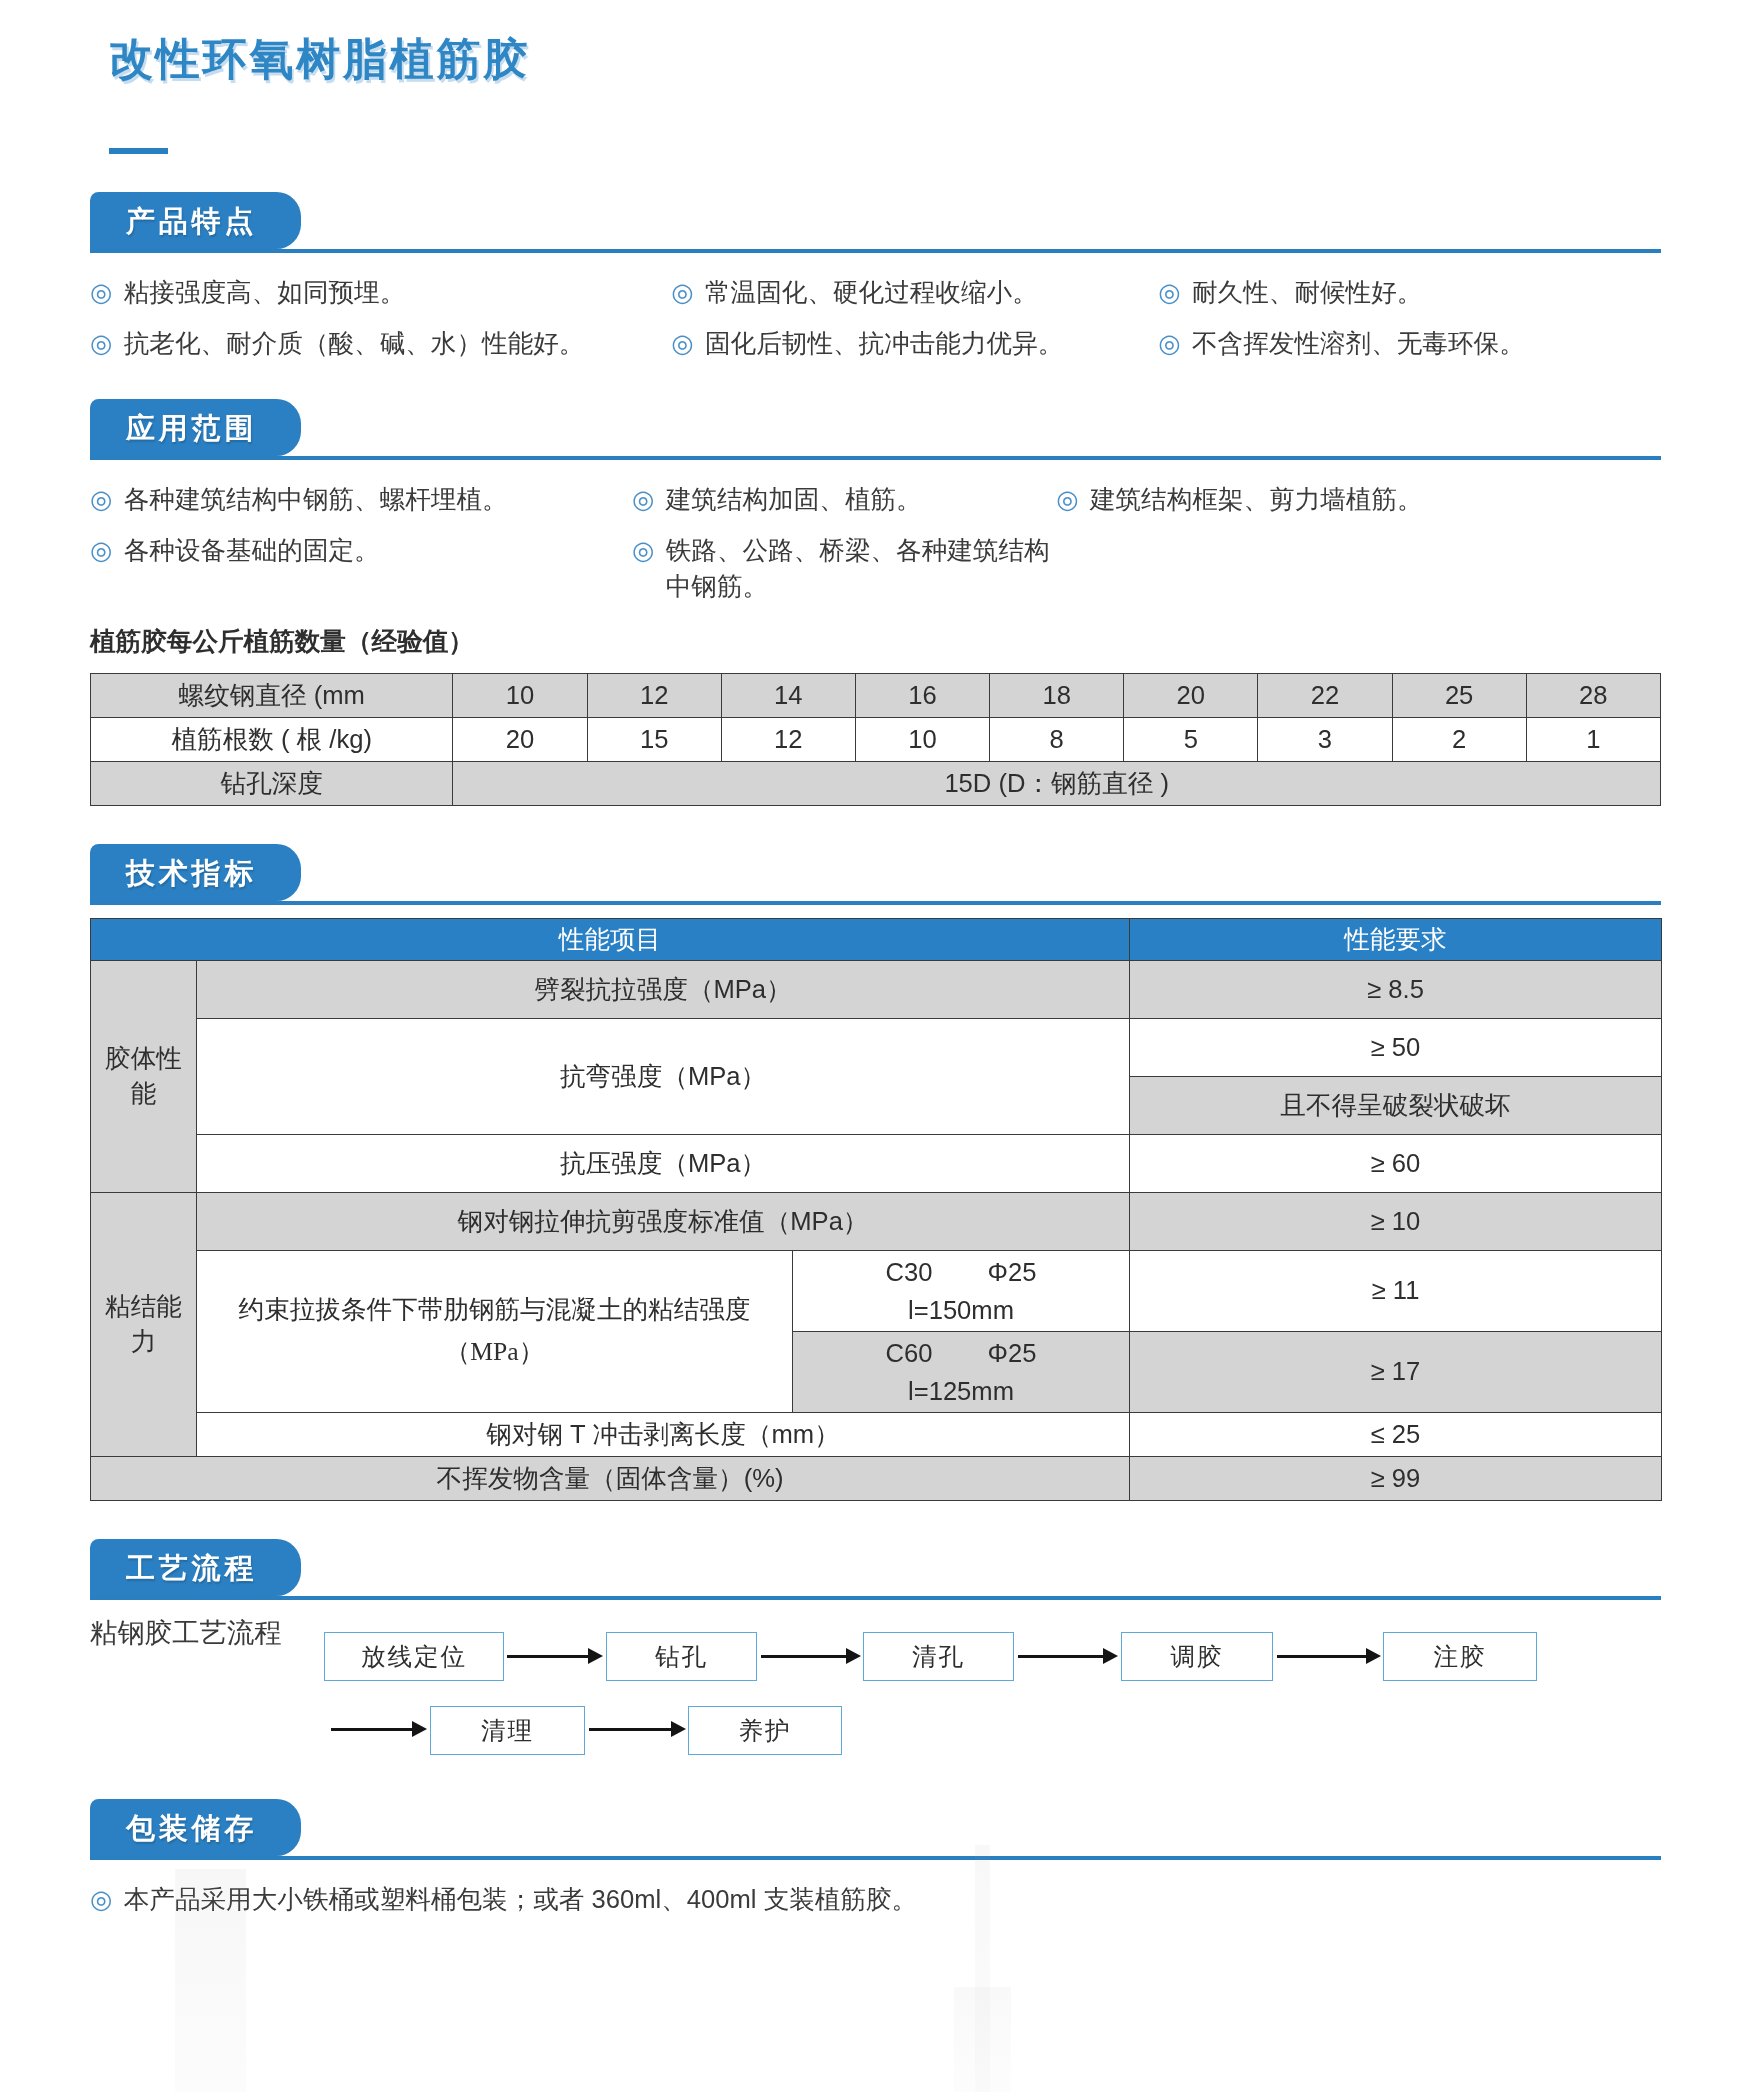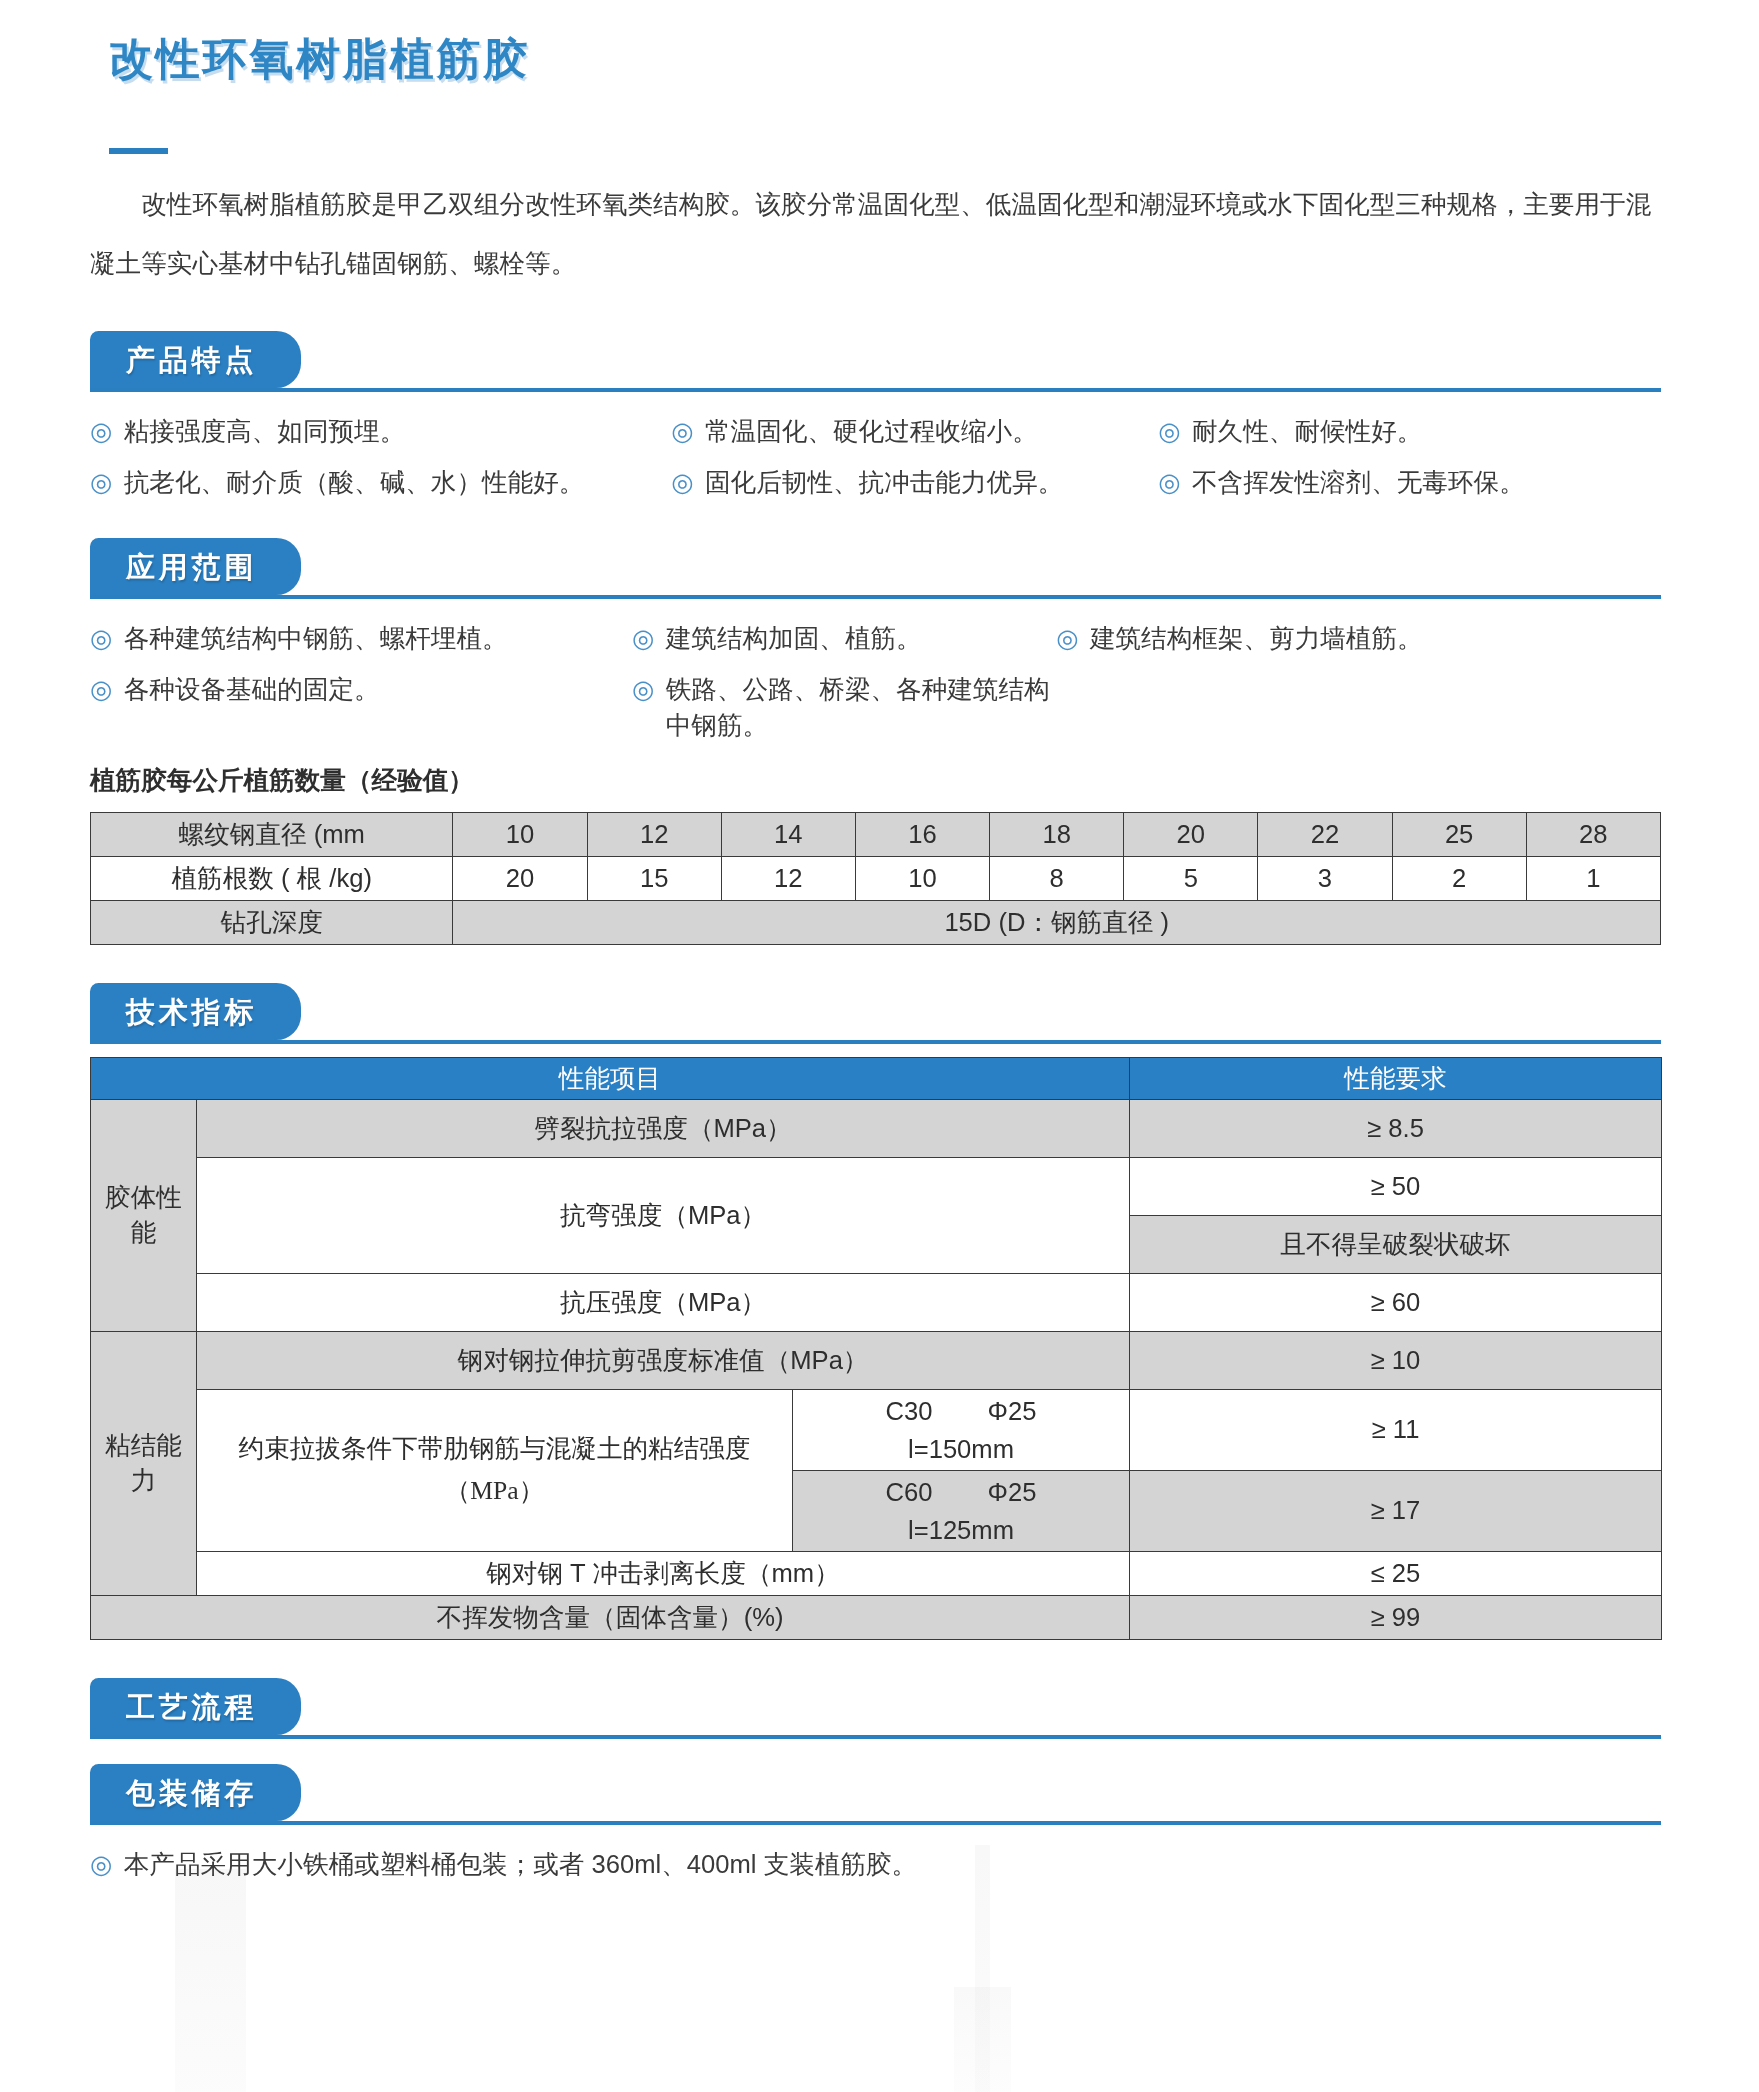--- a/index.html
+++ b/index.html
@@ -77,21 +77,20 @@
   .wm3{left:954px;top:1987px;width:57px;height:105px;background:linear-gradient(180deg,#aaaaaa,#e0e0e0);}
 </style>
 </head>
 <body>
 
 <div class="content">
 
   <div class="title">改性环氧树脂植筋胶</div>
   <div class="title-underline"></div>
 
-  <p class="intro">改性环氧树脂植筋胶是甲乙双组分改性环氧类结构胶。该胶分常温固化型、低温固化型和潮湿环境或水下固化型三种规格，主要用于混凝土等实心基材中钻孔锚固钢筋、螺栓等。</p>
 
   <div class="sec">
     <span class="badge">产品特点</span>
   </div>
   <div class="grid grid-features">
     <div class="bullet">
         <span class="bicon">◎</span>
         <span>粘接强度高、如同预埋。</span>
       </div>
     <div class="bullet">
@@ -253,20 +252,38 @@
     <tr>
       <td class="gray h-sm" colspan="3">不挥发物含量（固体含量）(%)</td>
       <td class="gray h-sm">≥ 99</td>
     </tr>
   </tbody>
     </table>
 
   <div class="sec">
     <span class="badge">工艺流程</span>
   </div>
+  <div class="flow">
+    <div class="flow-sub">粘钢胶工艺流程</div>
+
+    <div class="fbox" style="left:234px;top:21px;width:180px;">放线定位</div>
+    <div class="farrow" style="left:417px;top:44px;width:81px;"></div>
+    <div class="fbox" style="left:516px;top:21px;width:151px;">钻孔</div>
+    <div class="farrow" style="left:671px;top:44px;width:85px;"></div>
+    <div class="fbox" style="left:773px;top:21px;width:151px;">清孔</div>
+    <div class="farrow" style="left:928px;top:44px;width:85px;"></div>
+    <div class="fbox" style="left:1031px;top:21px;width:152px;">调胶</div>
+    <div class="farrow" style="left:1187px;top:44px;width:89px;"></div>
+    <div class="fbox" style="left:1293px;top:21px;width:154px;">注胶</div>
+
+    <div class="farrow" style="left:241px;top:117px;width:81px;"></div>
+    <div class="fbox" style="left:340px;top:95px;width:155px;">清理</div>
+    <div class="farrow" style="left:499px;top:117px;width:82px;"></div>
+    <div class="fbox" style="left:598px;top:95px;width:154px;">养护</div>
+  </div>
 
   <div class="sec" style="margin-top:24.6px;">
     <span class="badge">包装储存</span>
   </div>
   <div class="pack-list">
     <div class="bullet">
         <span class="bicon">◎</span>
         <span>本产品采用大小铁桶或塑料桶包装；或者 360ml、400ml 支装植筋胶。</span>
       </div>
 

